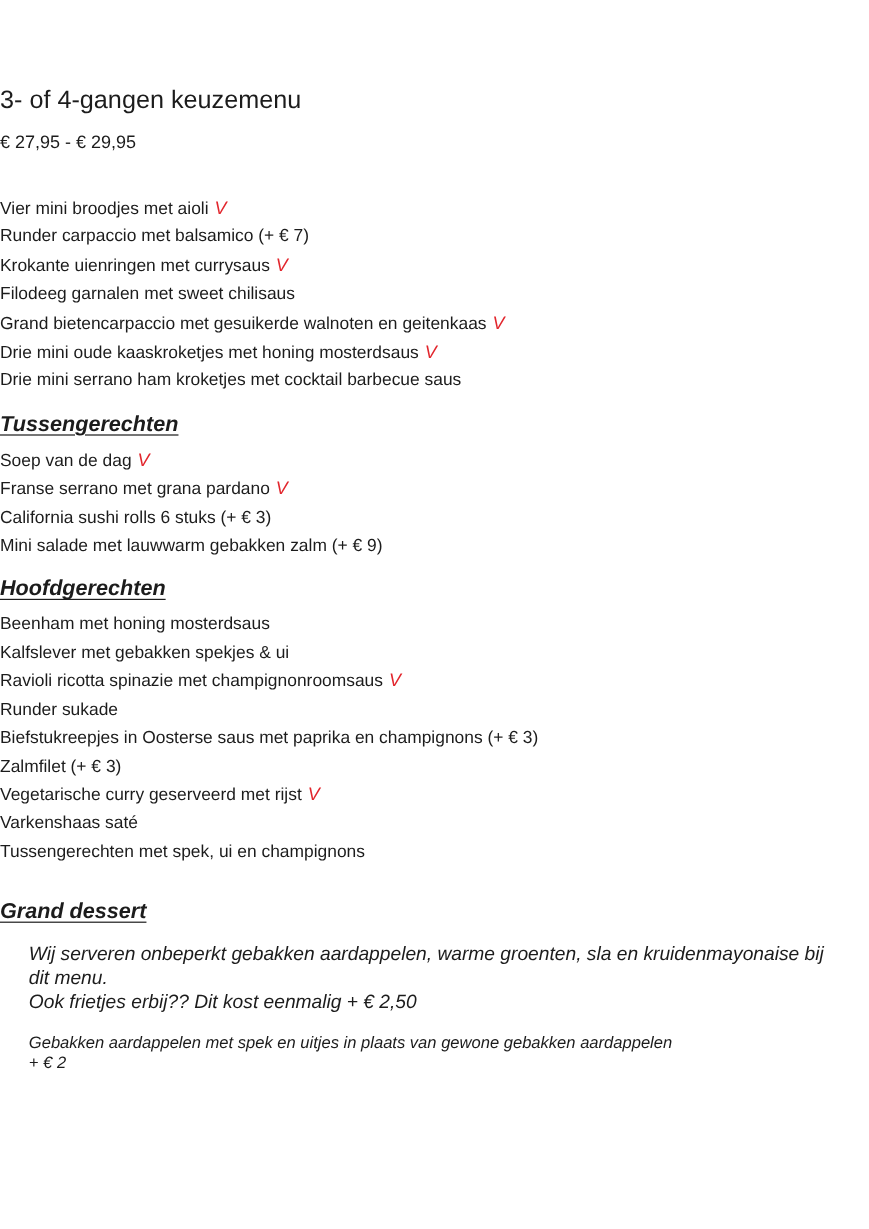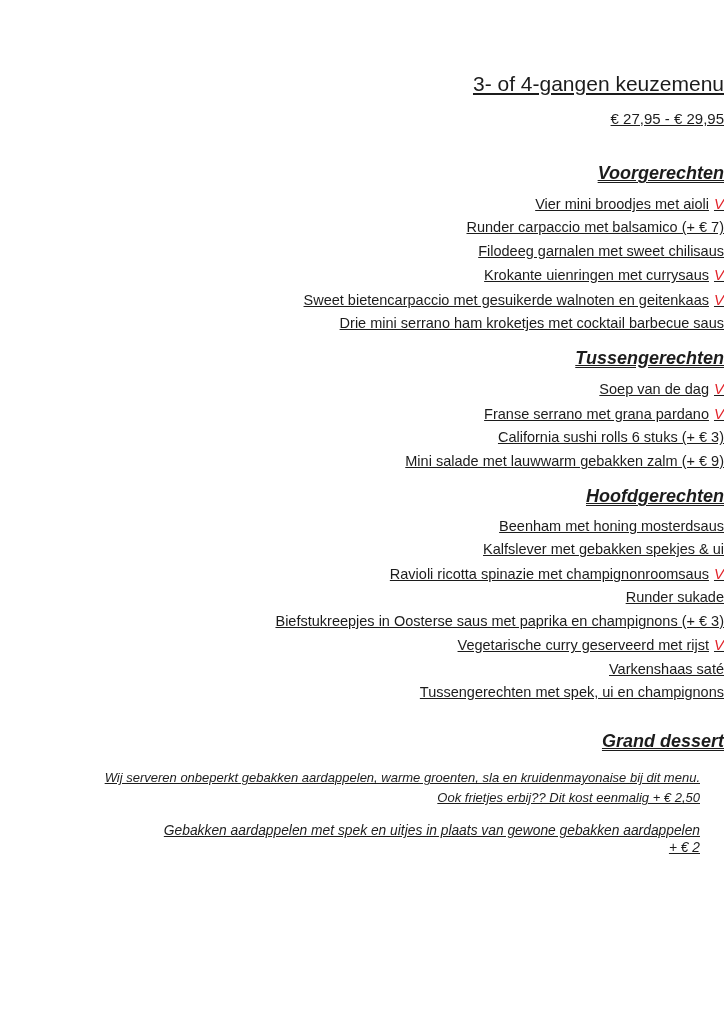--- a/index.html
+++ b/index.html
@@ -10,24 +10,23 @@
   body {
     width: 724px;
     height: 1024px;
     overflow: hidden;
     font-family: "Liberation Sans", sans-serif;
     color: var(--text-color, #1c1c1c);
   }
   .page {
     width: 724px;
     height: 1024px;
-    text-align: right;
+    text-align: left;
     background: var(--bg-color, #ffffff);
     box-sizing: border-box;
-    text-decoration: underline;
   }
   .title {
     margin: 0;
     padding-top: 70px;
     font-size: 21px;
     font-weight: 400;
     line-height: 28px;
   }
   .price {
     margin-top: 12px;
@@ -63,67 +62,68 @@
     color: var(--veg-color, #e2262d);
     font-style: italic;
     font-size: 15px;
     margin-left: 5px;
   }
   .footer {
     margin-top: 16px;
     font-style: italic;
   }
   .footer-note {
-    font-size: 13px;
+    font-size: 16px;
     line-height: 20px;
     padding: 0 24px;
   }
   .footer-extra {
     margin-top: 14px;
     font-size: 13.8px;
     line-height: 17px;
     padding: 0 24px;
   }
 </style>
 </head>
 <body>
 
 <div class="page">
   <h1 class="title">3- of 4-gangen keuzemenu</h1>
   <div class="price">€ 27,95 - € 29,95</div>
 
   <div id="sections">
       <section class="menu-section">
-        <h2 class="section-heading">Voorgerechten</h2>
         <div class="items">
           <div class="menu-item"><span>Vier mini broodjes met aioli</span><span class="veg">V</span></div>
           <div class="menu-item"><span>Runder carpaccio met balsamico (+ € 7)</span></div>
+          <div class="menu-item"><span>Krokante uienringen met currysaus</span><span class="veg">V</span></div>
           <div class="menu-item"><span>Filodeeg garnalen met sweet chilisaus</span></div>
-          <div class="menu-item"><span>Krokante uienringen met currysaus</span><span class="veg">V</span></div>
-          <div class="menu-item"><span>Sweet bietencarpaccio met gesuikerde walnoten en geitenkaas</span><span class="veg">V</span></div>
+          <div class="menu-item"><span>Grand bietencarpaccio met gesuikerde walnoten en geitenkaas</span><span class="veg">V</span></div>
+          <div class="menu-item"><span>Drie mini oude kaaskroketjes met honing mosterdsaus</span><span class="veg">V</span></div>
           <div class="menu-item"><span>Drie mini serrano ham kroketjes met cocktail barbecue saus</span></div>
         </div>
       </section>
       <section class="menu-section">
         <h2 class="section-heading">Tussengerechten</h2>
         <div class="items">
           <div class="menu-item"><span>Soep van de dag</span><span class="veg">V</span></div>
           <div class="menu-item"><span>Franse serrano met grana pardano</span><span class="veg">V</span></div>
           <div class="menu-item"><span>California sushi rolls 6 stuks (+ € 3)</span></div>
           <div class="menu-item"><span>Mini salade met lauwwarm gebakken zalm (+ € 9)</span></div>
         </div>
       </section>
       <section class="menu-section">
         <h2 class="section-heading">Hoofdgerechten</h2>
         <div class="items">
           <div class="menu-item"><span>Beenham met honing mosterdsaus</span></div>
           <div class="menu-item"><span>Kalfslever met gebakken spekjes &amp; ui</span></div>
           <div class="menu-item"><span>Ravioli ricotta spinazie met champignonroomsaus</span><span class="veg">V</span></div>
           <div class="menu-item"><span>Runder sukade</span></div>
           <div class="menu-item"><span>Biefstukreepjes in Oosterse saus met paprika en champignons (+ € 3)</span></div>
+          <div class="menu-item"><span>Zalmfilet (+ € 3)</span></div>
           <div class="menu-item"><span>Vegetarische curry geserveerd met rijst</span><span class="veg">V</span></div>
           <div class="menu-item"><span>Varkenshaas saté</span></div>
           <div class="menu-item"><span>Tussengerechten met spek, ui en champignons</span></div>
         </div>
       </section>
       <section class="menu-section">
         <h2 class="section-heading">Grand dessert</h2>
       </section>
     </div>
 

